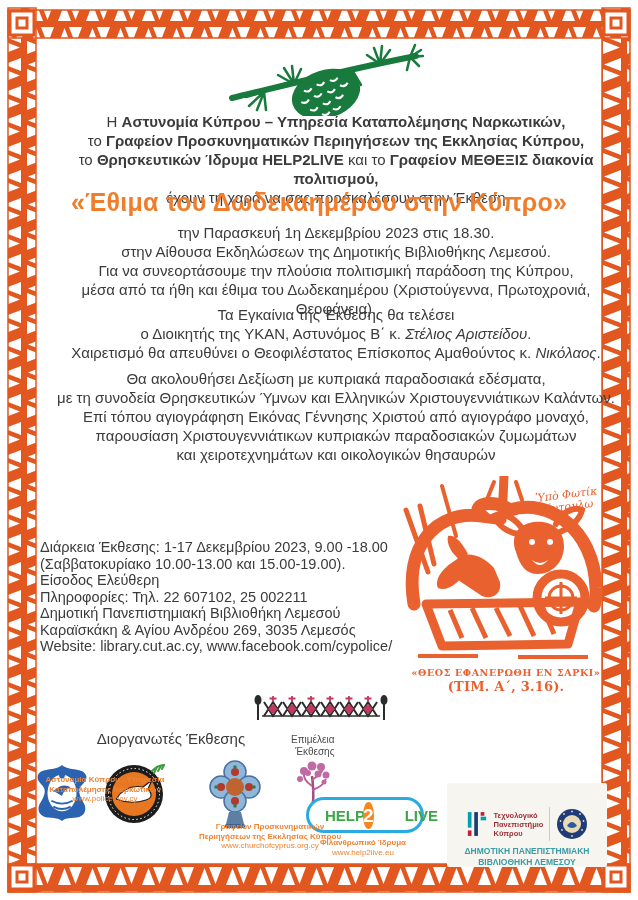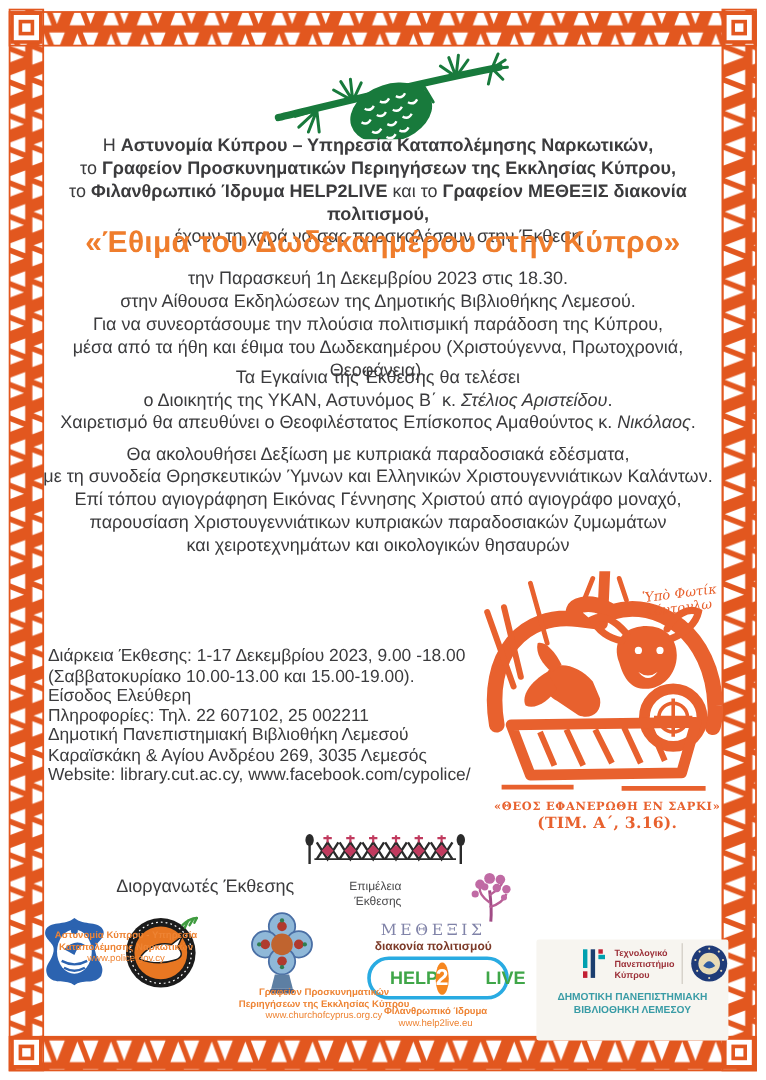--- a/index.html
+++ b/index.html
@@ -2,21 +2,21 @@
 <html><head>
 <meta charset="utf-8">
 <style>
   html,body{margin:0;padding:0;background:#ffffff;}
   #poster{position:relative;width:638px;height:900px;background:#ffffff;overflow:hidden;
           font-family:"Liberation Sans",sans-serif;color:#3B3B3D;}
   .abs{position:absolute;}
   .b{font-weight:bold;}
   .i{font-style:italic;}
   
-  .para{position:absolute;left:36px;width:558px;text-align:center;font-size:15px;line-height:19px;color:#3B3B3D;}
+  .para{position:absolute;left:57px;width:558px;text-align:center;font-size:15px;line-height:19px;color:#3B3B3D;}
   .intro{top:112px;}
   .title{position:absolute;left:20px;width:598px;top:188px;text-align:center;
          font-size:25px;font-weight:bold;color:#EF7D2C;letter-spacing:.2px;}
   .whenwhere{top:223px;}
   .opening{top:305px;}
   .reception{top:369px;}
   .details{position:absolute;left:40px;top:539px;width:390px;text-align:left;
            font-size:14.5px;line-height:16.5px;color:#3B3B3D;}
   
   .nativity{position:absolute;left:398px;top:476px;width:214px;height:186px;}
@@ -24,36 +24,36 @@
               font-family:"DejaVu Serif",serif;font-style:italic;font-size:11px;line-height:12px;
               transform:rotate(-7deg);}
   .nat-cap{position:absolute;left:398px;top:664px;width:216px;text-align:center;color:#E8612E;
            font-family:"DejaVu Serif",serif;font-weight:bold;font-size:9.5px;letter-spacing:.6px;}
   .nat-cap .ref{font-size:13px;letter-spacing:.2px;margin-top:31px;}
   
   .divider{position:absolute;left:252px;top:690px;}
   .org-head{position:absolute;left:58px;top:730px;width:226px;text-align:center;font-size:15px;color:#3B3B3D;}
   
   .curator{position:absolute;left:291px;top:726px;width:140px;text-align:center;}
-  .cur-top{display:flex;justify-content:space-between;align-items:flex-start;gap:2px;}
+  .cur-top{display:flex;justify-content:center;align-items:flex-start;gap:2px;flex-direction:column;}
   .cur-labels{font-size:10px;line-height:12px;color:#4A4A4C;text-align:right;margin-top:8px;}
   .cur-name{font-family:"DejaVu Serif",serif;font-size:13px;letter-spacing:3px;color:#8083A8;margin-top:-2px;}
   .cur-sub{font-size:10px;font-weight:bold;color:#7C3A28;margin-top:1px;}
   
   .logo{position:absolute;}
   .h2l{position:absolute;left:306px;top:797px;width:112px;height:30px;border:3px solid #29ABE2;
        border-radius:18px;background:#fff;display:flex;align-items:center;justify-content:center;}
   .h2l-help,.h2l-live{font-weight:bold;font-size:15px;color:#3FA648;padding-left:33px;}
   .h2l-two{width:27px;height:27px;background:#F6861F;border-radius:50%;color:#fff;font-weight:bold;
            font-size:19px;line-height:27px;text-align:center;margin:0 -2px;z-index:1;}
   .logo-cap{position:absolute;text-align:center;color:#EE8434;font-size:8px;line-height:9.5px;font-weight:bold;}
   .logo-cap .url{font-weight:normal;}
   
   .libcard{position:absolute;left:447px;top:783px;width:160px;height:84px;background:#F7F5F0;border-radius:2px;}
-  .lib-row{display:flex;align-items:center;justify-content:flex-end;gap:6px;padding-top:3px;}
+  .lib-row{display:flex;align-items:center;justify-content:center;gap:6px;padding-top:24px;}
   .lib-uni{font-size:7.5px;line-height:9px;font-weight:bold;color:#9C3038;text-align:left;}
   .lib-div{width:1px;height:34px;background:#CFCBC2;}
   .lib-name{margin-top:5px;text-align:center;font-size:8.5px;line-height:10.5px;font-weight:bold;color:#3A9CA6;}
 </style>
 </head>
 <body>
 
 <div id="poster">
 
   <svg class="abs" width="638" height="900" viewBox="0 0 638 900" style="left:0;top:0;">
@@ -112,21 +112,21 @@
         <path d="M76,52 q4,4 8,0 M90,50 q4,4 8,0 M104,50 q4,4 8,0 M118,48 q4,4 8,0"></path>
         <path d="M82,62 q4,4 8,0 M96,60 q4,4 8,0 M110,58 q4,4 8,0"></path>
         <path d="M92,70 q4,4 8,0 M104,68 q4,4 8,0"></path>
       </g>
     </g>
   </svg>
 
   <div class="para intro">
     <div><span>Η </span><span class="b">Αστυνομία Κύπρου – Υπηρεσία Καταπολέμησης Ναρκωτικών,</span></div>
     <div><span>το </span><span class="b">Γραφείον Προσκυνηματικών Περιηγήσεων της Εκκλησίας Κύπρου,</span></div>
-    <div><span>το </span><span class="b">Φιλανθρωπικό Ίδρυμα HELP2LIVE</span><span> και το </span><span class="b">Γραφείον ΜΕΘΕΞΙΣ διακονία πολιτισμού,</span></div>
+    <div><span>το </span><span class="b">Θρησκευτικών Ίδρυμα HELP2LIVE</span><span> και το </span><span class="b">Γραφείον ΜΕΘΕΞΙΣ διακονία πολιτισμού,</span></div>
     <div>έχουν τη χαρά να σας προσκαλέσουν στην Έκθεση</div>
   </div>
 
   <div class="title">«Έθιμα του Δωδεκαημέρου στην Κύπρο»</div>
 
   <div class="para whenwhere">
     <div>την Παρασκευή 1η Δεκεμβρίου 2023 στις 18.30.</div>
     <div>στην Αίθουσα Εκδηλώσεων της Δημοτικής Βιβλιοθήκης Λεμεσού.</div>
     <div>Για να συνεορτάσουμε την πλούσια πολιτισμική παράδοση της Κύπρου,</div>
     <div>μέσα από τα ήθη και έθιμα του Δωδεκαημέρου (Χριστούγεννα, Πρωτοχρονιά, Θεοφάνεια).</div>

